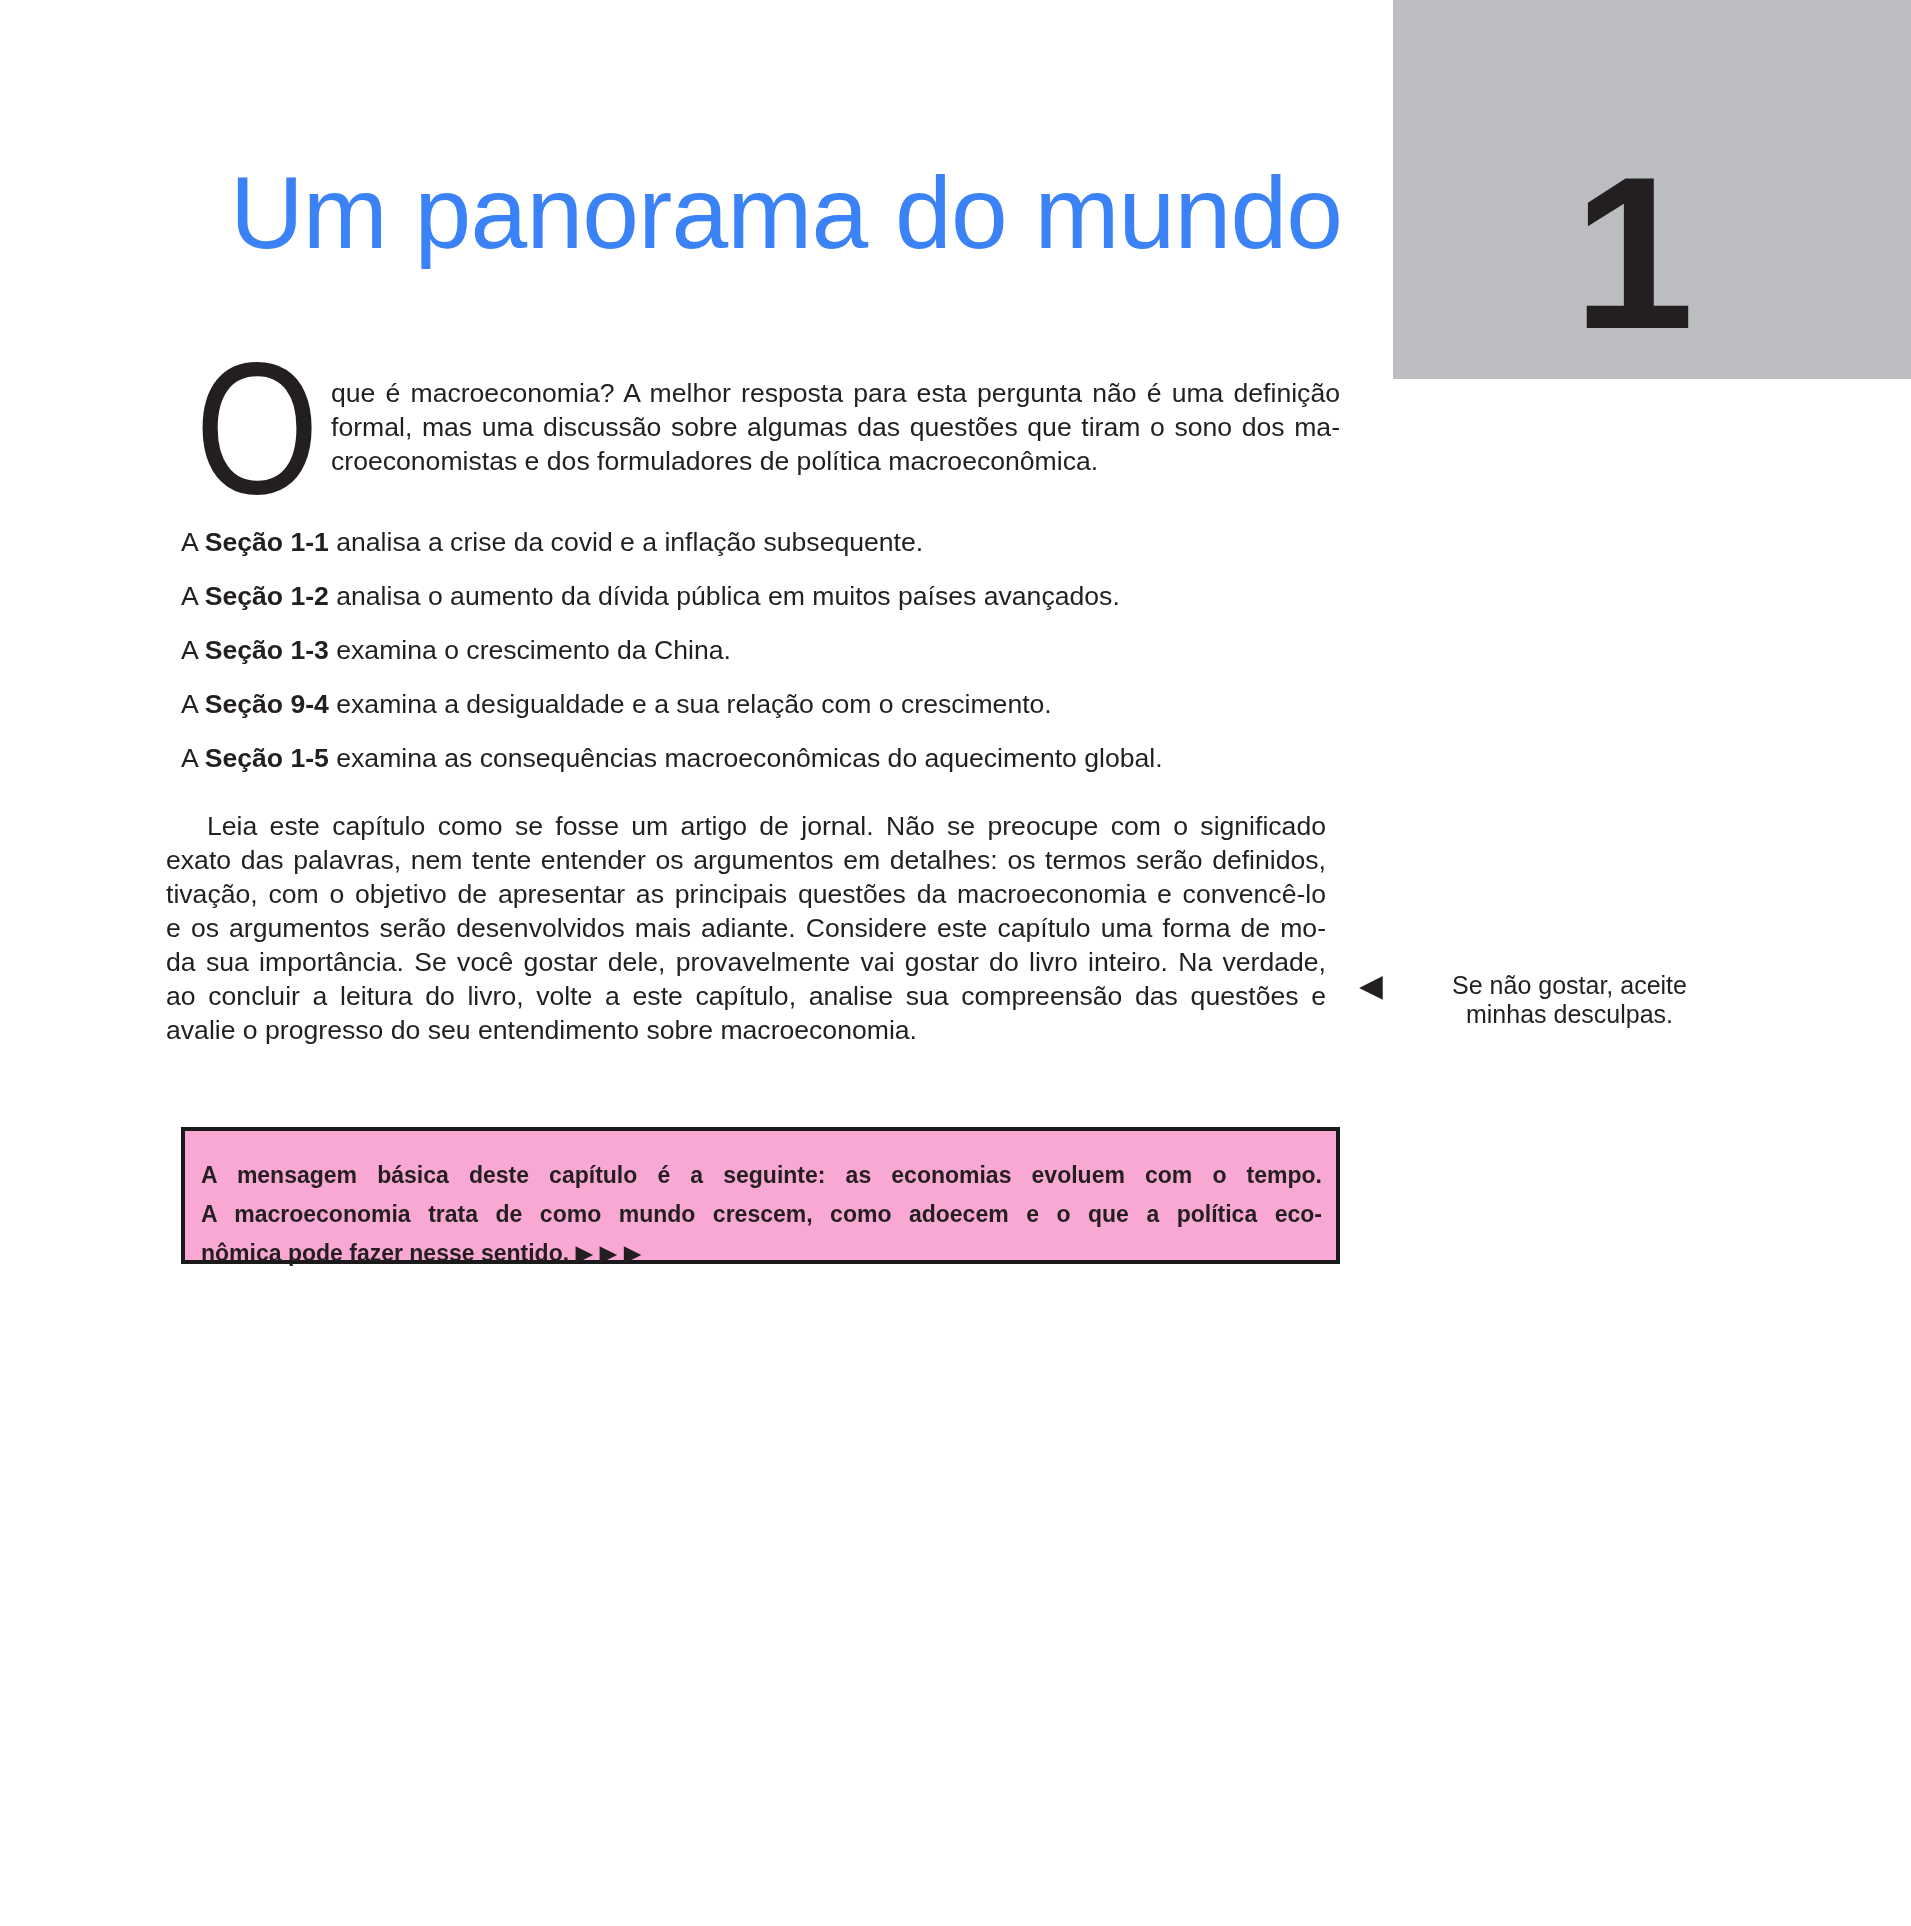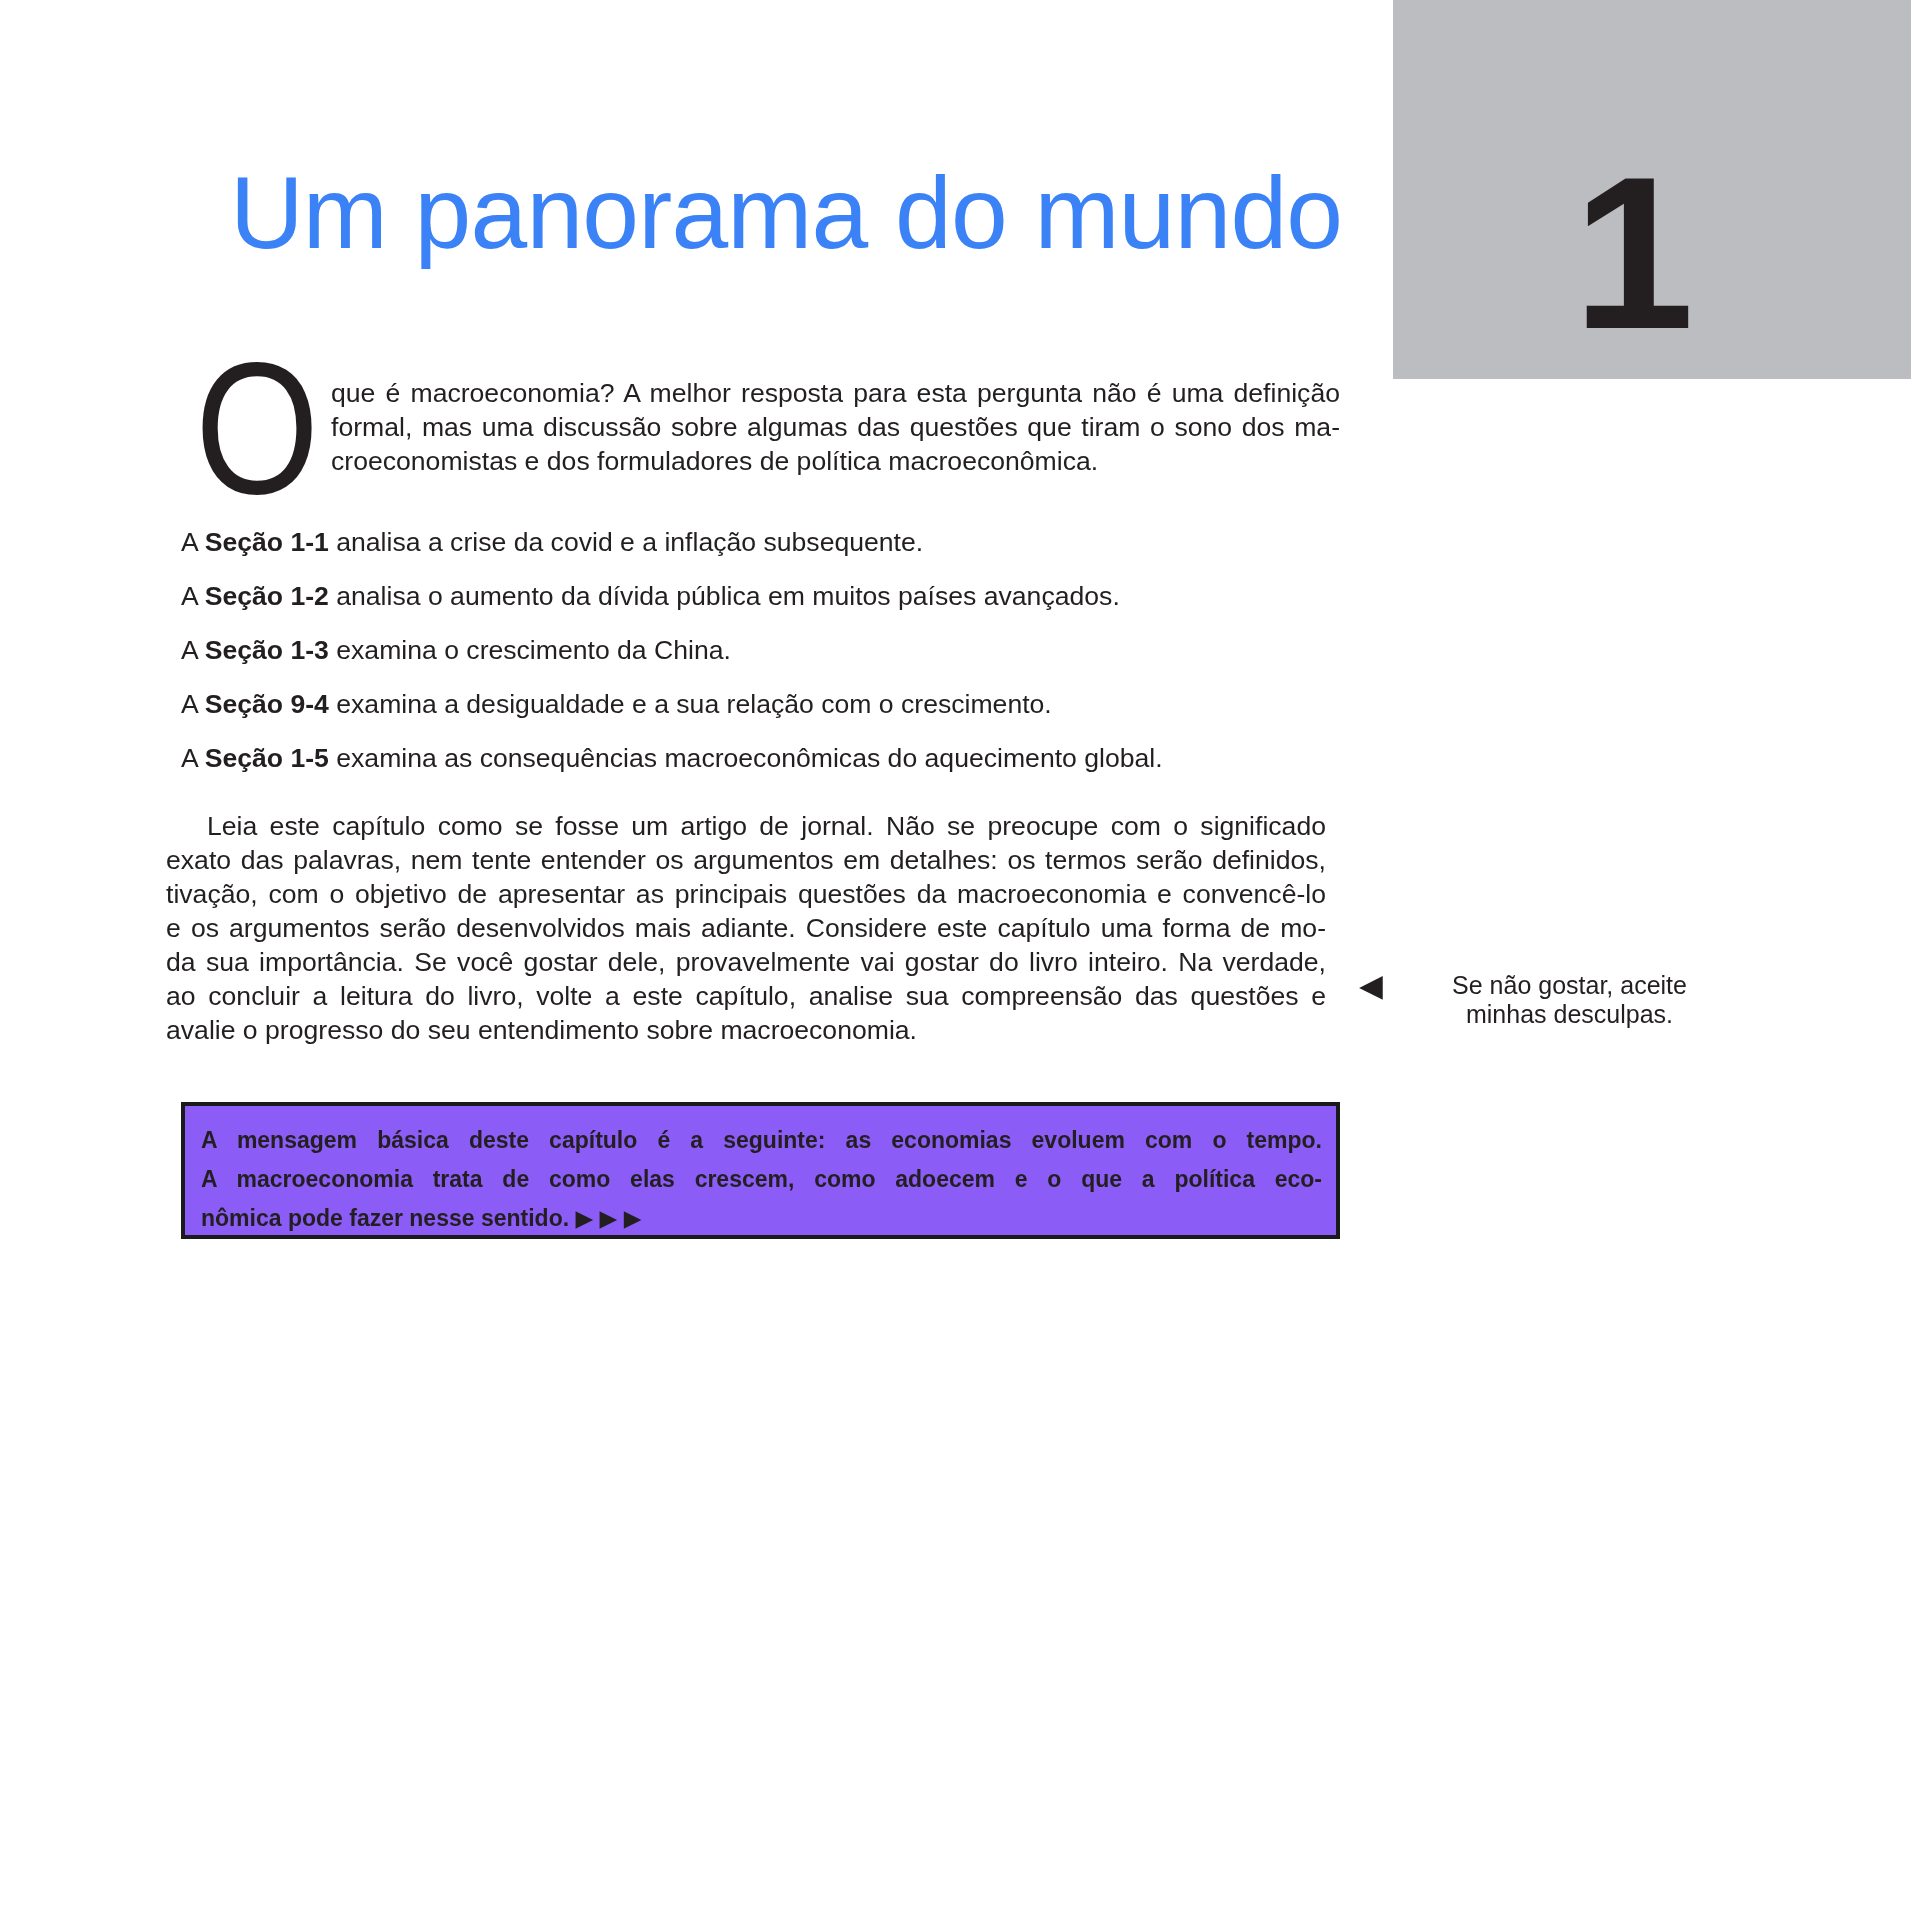--- a/index.html
+++ b/index.html
@@ -53,23 +53,23 @@
   .note-arrow{
     position:absolute;left:1359px;top:970px;
     font-size:31px;line-height:31px;
     font-family:"DejaVu Sans",sans-serif;color:#231f20;
   }
   .note{position:absolute;left:1396px;top:971px;width:347px;text-align:center;}
   .nline{font-size:25px;line-height:29px;white-space:nowrap;}
 
   
   .msgbox{
-    position:absolute;left:181px;top:1102px;width:1159px;height:137px;
+    position:absolute;left:181px;top:1127px;width:1159px;height:137px;
     box-sizing:border-box;border:4.6px solid #1a1a1a;
-    padding:15px 14px 0 16px;background:#8b5cf6;
+    padding:25px 14px 0 16px;background:#f9a8d4;
   }
   .mline{
     font-size:23px;line-height:39px;height:39px;
     font-weight:bold;overflow:hidden;text-align:justify;
   }
   .msgbox .mline:not(:last-child)::after{content:"";display:inline-block;width:100%;height:0;}
 </style>
 </head>
 <body>
 
@@ -113,18 +113,18 @@
   <div class="note-arrow">◀</div>
   <div class="note">
 
   <div class="nline">Se não gostar, aceite</div>
       <div class="nline">minhas desculpas.</div>
     </div>
 
   <div class="msgbox jpara">
 
   <div class="mline">A mensagem básica deste capítulo é a seguinte: as economias evoluem com o tempo.</div>
-      <div class="mline">A macroeconomia trata de como elas crescem, como adoecem e o que a política eco-</div>
+      <div class="mline">A macroeconomia trata de como mundo crescem, como adoecem e o que a política eco-</div>
       <div class="mline">nômica pode fazer nesse sentido. ▶ ▶ ▶</div>
     </div>
 
 </div>
 
 
 </body></html>

